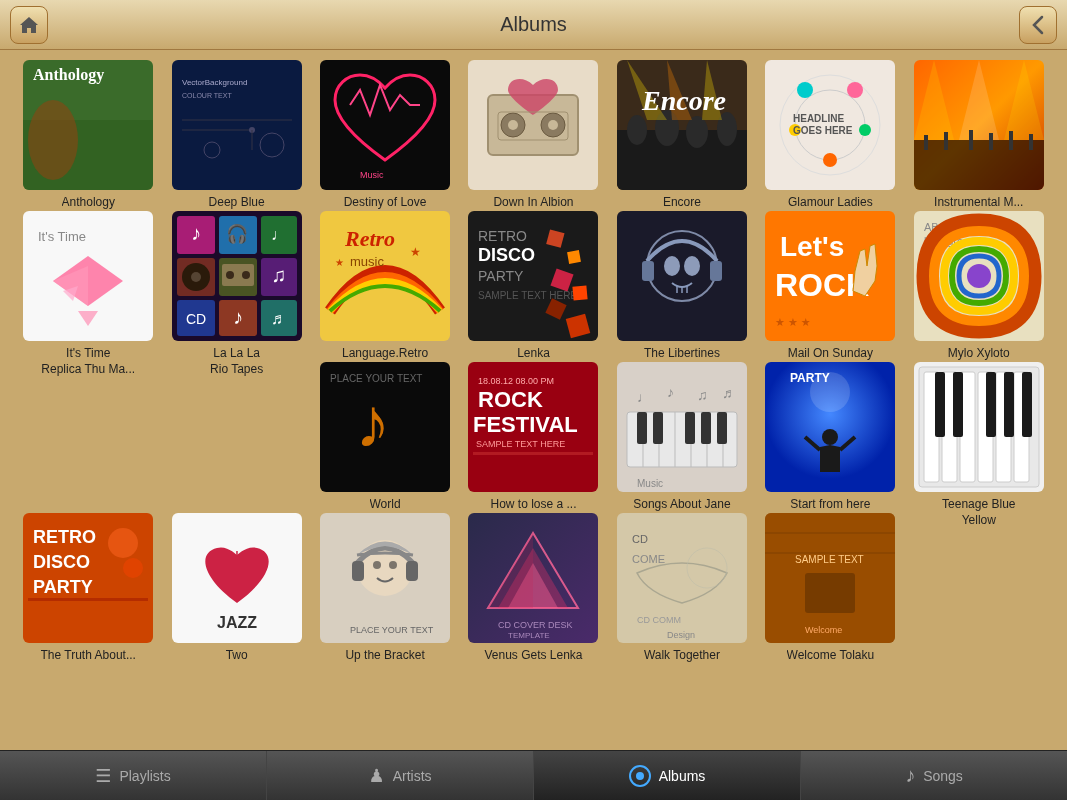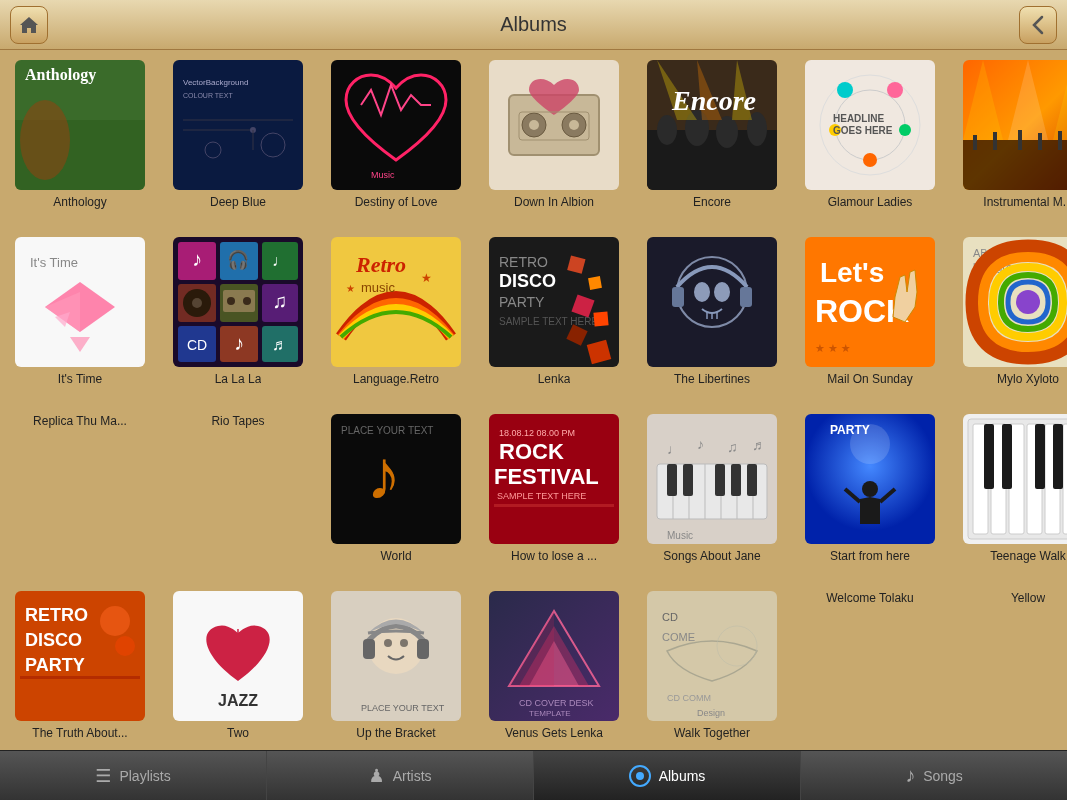--- a/index.html
+++ b/index.html
@@ -60,21 +60,21 @@
       height: 700px;
       overflow-y: auto;
       background: #c8a96e;
       padding: 10px 15px;
     }
 
     
     .albums-grid {
       display: grid;
       grid-template-columns: repeat(7, 1fr);
-      gap: 28px;
+      gap: 2px;
     }
 
     .album-item {
       display: flex;
       flex-direction: column;
       align-items: center;
       cursor: pointer;
     }
 
     .album-cover {
@@ -530,21 +530,21 @@
           <rect x="82" y="10" width="15" height="110" fill="white" rx="2" stroke="#ccc" stroke-width="1"></rect>
           <rect x="100" y="10" width="15" height="110" fill="white" rx="2" stroke="#ccc" stroke-width="1"></rect>
 
           <rect x="21" y="10" width="10" height="65" fill="#1a1a1a" rx="2"></rect>
           <rect x="39" y="10" width="10" height="65" fill="#1a1a1a" rx="2"></rect>
           <rect x="72" y="10" width="10" height="65" fill="#1a1a1a" rx="2"></rect>
           <rect x="90" y="10" width="10" height="65" fill="#1a1a1a" rx="2"></rect>
           <rect x="108" y="10" width="10" height="65" fill="#1a1a1a" rx="2"></rect>
         </svg>
       </div>
-      <span class="album-title">Teenage Walk</span>
+      <span class="album-title">Teenage Blue</span>
     </div>
 
     <div class="album-item">
       <div class="album-cover">
         <svg class="cover-svg" viewBox="0 0 130 130">
           <rect width="130" height="130" fill="#cc4400"></rect>
           <text x="10" y="30" font-size="18" font-weight="900" fill="white" font-family="Impact, sans-serif">RETRO</text>
           <text x="10" y="55" font-size="18" font-weight="900" fill="white" font-family="Impact, sans-serif">DISCO</text>
           <text x="10" y="80" font-size="18" font-weight="900" fill="white" font-family="Impact, sans-serif">PARTY</text>
           <rect x="5" y="85" width="120" height="3" fill="#aa2200" opacity="0.7"></rect>
@@ -627,20 +627,34 @@
           <text x="20" y="110" font-size="9" fill="#999" font-family="sans-serif">CD COMM</text>
           <text x="50" y="125" font-size="9" fill="#888" font-family="sans-serif">Design</text>
 
           <circle cx="90" cy="55" r="20" fill="none" stroke="#bba" stroke-width="1" opacity="0.5"></circle>
         </svg>
       </div>
       <span class="album-title">Walk Together</span>
     </div>
 
     <div class="album-item">
+      <div class="album-cover">
+        <svg class="cover-svg" viewBox="0 0 130 130">
+          <rect width="130" height="130" fill="#884400"></rect>
+
+          <rect x="0" y="0" width="130" height="130" fill="#aa5500" opacity="0.5"></rect>
+
+          <line x1="0" y1="20" x2="130" y2="20" stroke="#663300" stroke-width="1" opacity="0.5"></line>
+          <line x1="0" y1="40" x2="130" y2="40" stroke="#663300" stroke-width="1" opacity="0.5"></line>
+
+          <rect x="40" y="60" width="50" height="40" rx="3" fill="#663300" opacity="0.7"></rect>
+          <text x="30" y="50" font-size="10" fill="#ffcc88" font-family="sans-serif">SAMPLE TEXT</text>
+          <text x="40" y="120" font-size="9" fill="#ffaa66" font-family="sans-serif">Welcome</text>
+        </svg>
+      </div>
       <span class="album-title">Welcome Tolaku</span>
     </div>
 
     <div class="album-item">
       <span class="album-title">Yellow</span>
     </div>
 
   </div>
 </div>
 

